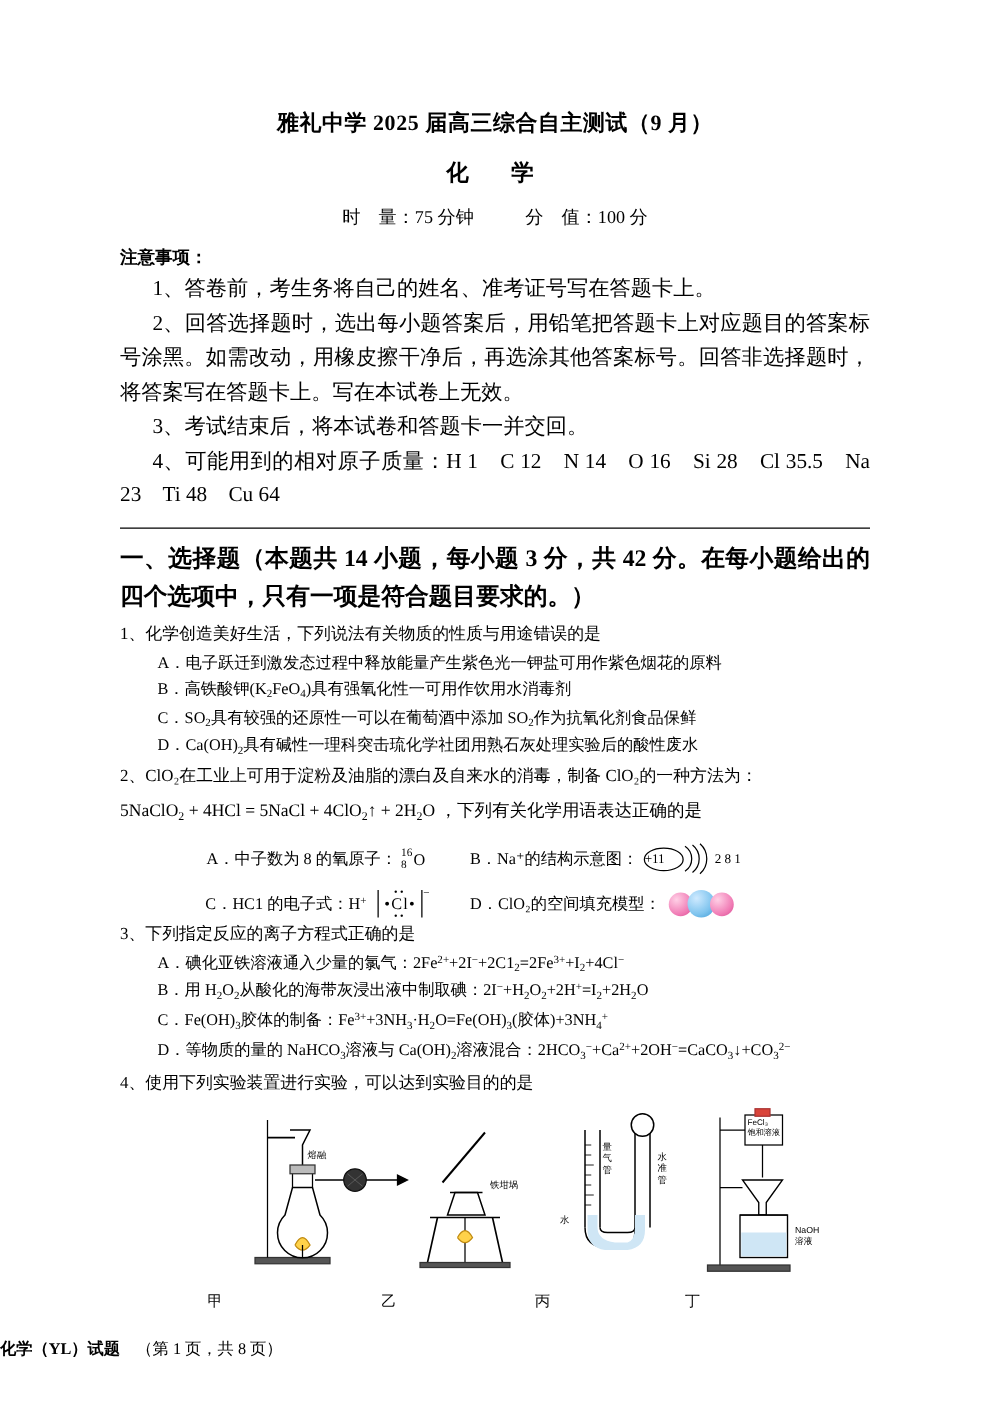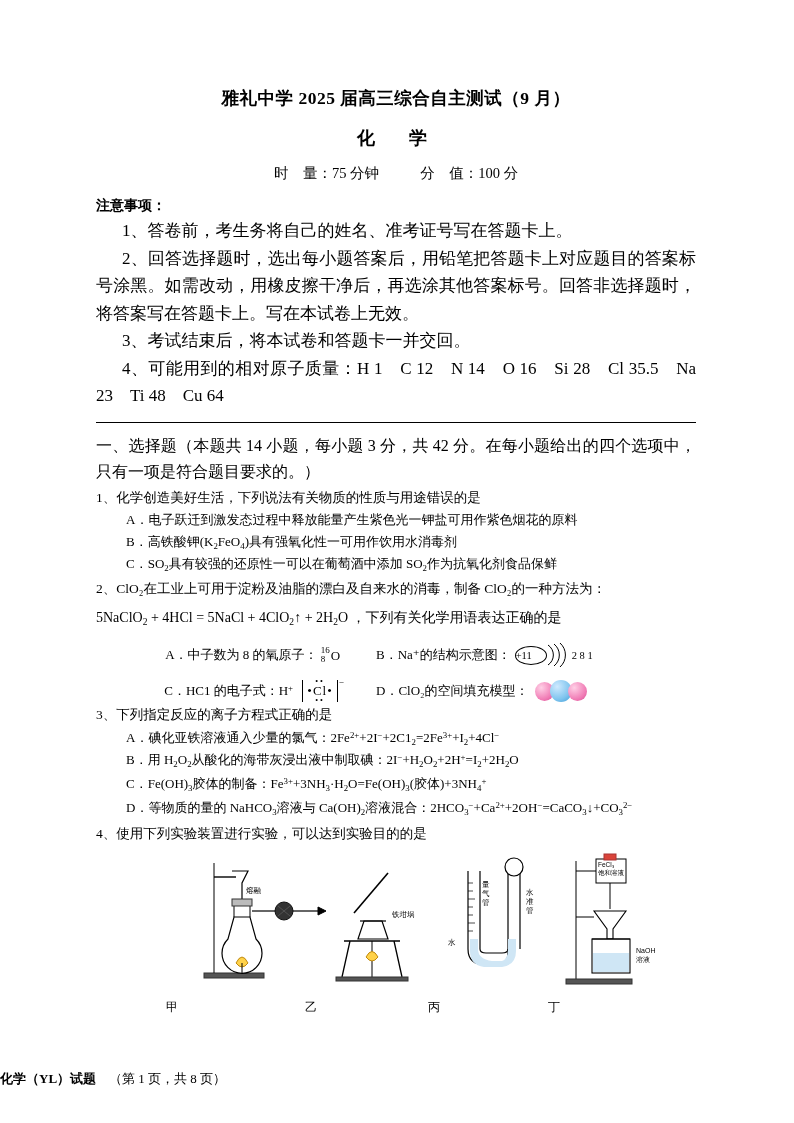--- a/index.html
+++ b/index.html
@@ -67,22 +67,22 @@
   }
 
   .hr {
     border: 0;
     border-top: 1px solid #000;
     margin: 12px 0 10px 0;
   }
 
   
   .section-head {
-    font-size: 16px;
-    font-weight: normal;
+    font-size: 19px;
+    font-weight: bold;
     line-height: 1.62;
     margin: 0 0 2px 0;
     text-align: justify;
   }
   .q {
     font-size: 13.5px;
     line-height: 1.66;
     margin: 0;
   }
   .q-stem { margin-top: 2px; }
@@ -239,20 +239,21 @@
     <p class="notice-item">4、可能用到的相对原子质量：H 1　C 12　N 14　O 16　Si 28　Cl 35.5　Na 23　Ti 48　Cu 64</p>
 
     <hr class="hr">
 
     <div class="section-head">一、选择题（本题共 14 小题，每小题 3 分，共 42 分。在每小题给出的四个选项中，只有一项是符合题目要求的。）</div>
 
     <p class="q q-stem"><span>1、</span><span>化学创造美好生活，下列说法有关物质的性质与用途错误的是</span></p>
     <p class="opt">A．电子跃迁到激发态过程中释放能量产生紫色光一钾盐可用作紫色烟花的原料</p>
     <p class="opt">B．高铁酸钾(K<sub>2</sub>FeO<sub>4</sub>)具有强氧化性一可用作饮用水消毒剂</p>
     <p class="opt">C．SO<sub>2</sub>具有较强的还原性一可以在葡萄酒中添加 SO<sub>2</sub>作为抗氧化剂食品保鲜</p>
+    <p class="opt">D．Ca(OH)<sub>2</sub>具有碱性一理科突击琉化学社团用熟石灰处理实验后的酸性废水</p>
 
     <p class="q q-stem"><span>2、</span><span>ClO₂在工业上可用于淀粉及油脂的漂白及自来水的消毒，制备 ClO₂的一种方法为：</span></p>
     <p class="eq">5NaClO<sub>2</sub> + 4HCl = 5NaCl + 4ClO<sub>2</sub>↑ + 2H<sub>2</sub>O ，下列有关化学用语表达正确的是</p>
 
     <div class="row2">
       <div>
         <span>A．中子数为 8 的氧原子：</span>
         <span class="iso">
           <span class="m">16</span>
           <span class="z">8</span>

